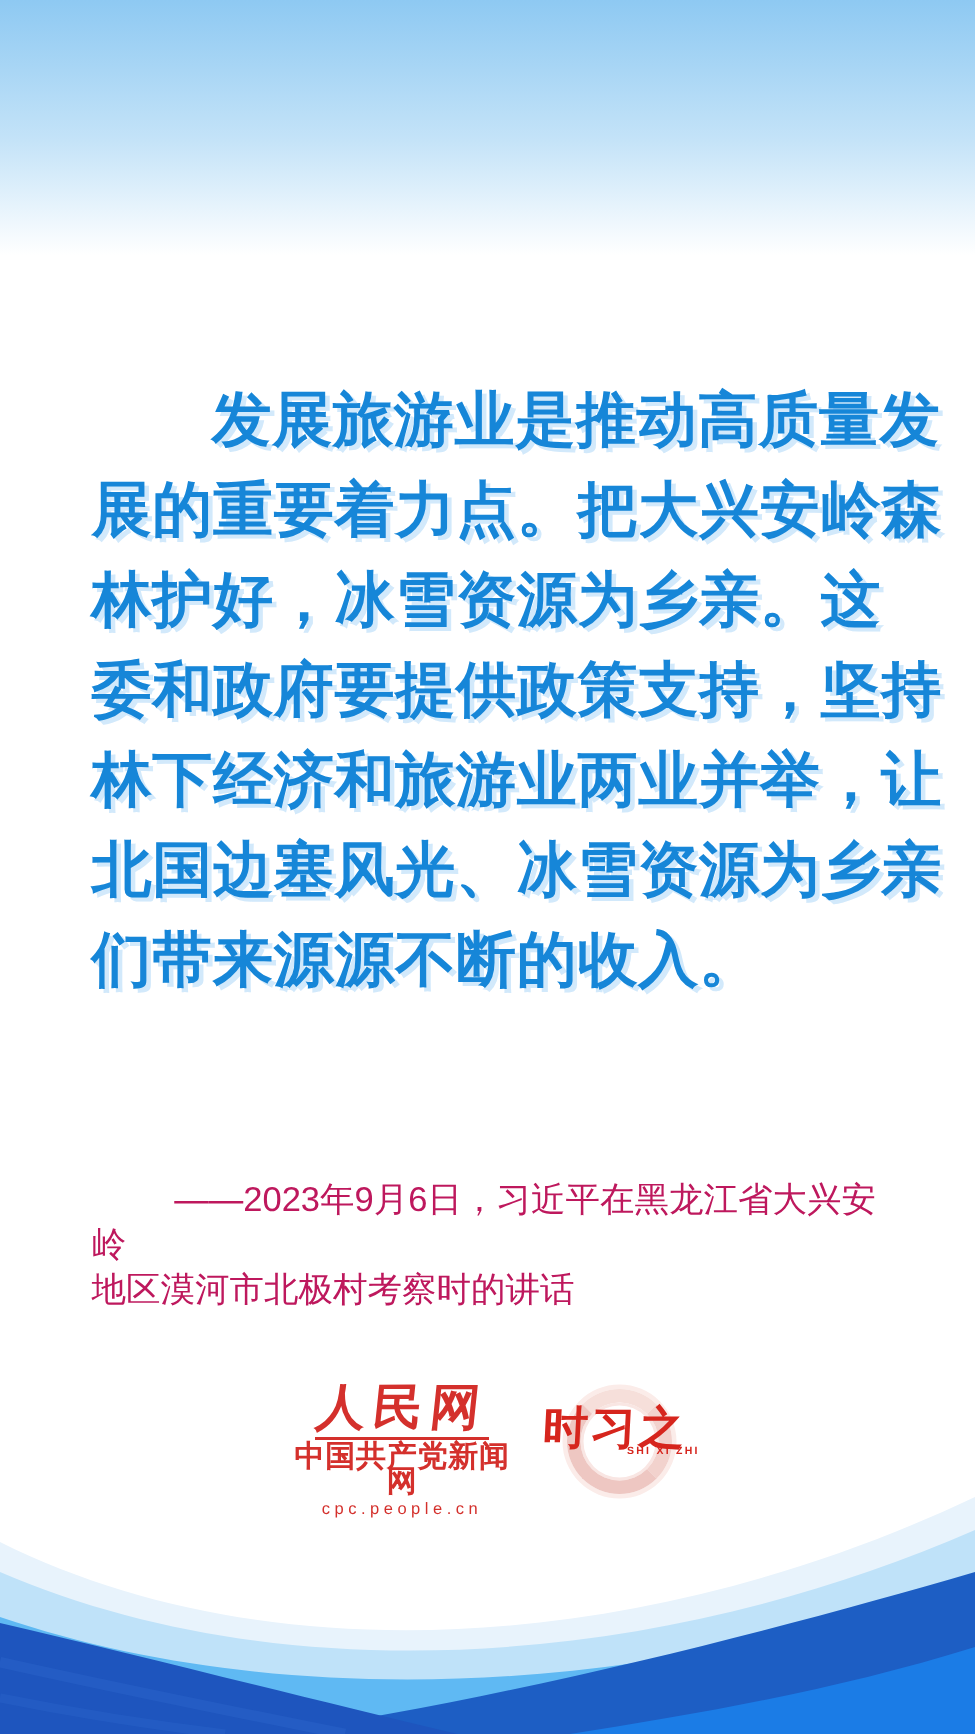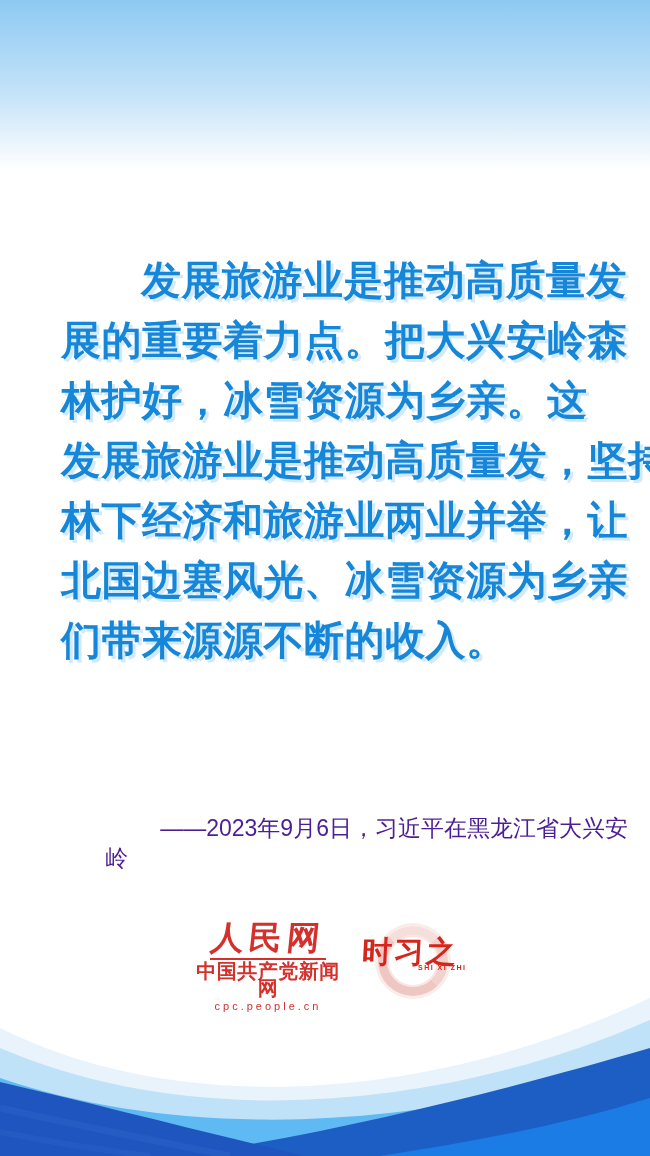--- a/index.html
+++ b/index.html
@@ -14,22 +14,22 @@
   }
   .quote{
     position:absolute;top:250px;left:61px;width:530px;
     color:#1686d8;font-size:40px;font-weight:700;line-height:60px;
     letter-spacing:0.5px;
     text-shadow:3px 3px 0 #d2e9fb;
   }
   .quote .line{white-space:nowrap;}
   .quote .line:first-child{text-indent:2em;}
   .attribution{
-    position:absolute;top:813px;left:61px;width:530px;
-    color:#4c1d95;font-size:23px;font-weight:400;line-height:30px;margin-left:44px;
+    position:absolute;top:784px;left:61px;width:530px;
+    color:#be185d;font-size:23px;font-weight:400;line-height:30px;
   }
   .attribution .line:first-child{text-indent:2.4em;}
   .footer-logos{
     position:absolute;top:920px;left:0;width:650px;
     display:flex;justify-content:center;align-items:flex-start;gap:14px;
   }
   .pd-logo{width:160px;text-align:center;color:#d4302c;}
   .pd-script{
     font-size:33px;font-weight:700;letter-spacing:5px;
     transform:skewX(-6deg);line-height:36px;
@@ -57,28 +57,29 @@
 </style>
 </head>
 <body>
 
 <div class="top-gradient"></div>
 
 <div class="quote">
     <div class="line">发展旅游业是推动高质量发</div>
     <div class="line">展的重要着力点。把大兴安岭森</div>
     <div class="line">林护好，冰雪资源为乡亲。这</div>
-    <div class="line">发展旅游业是推动高质量发，坚持</div>
+    <div class="line">委和政府要提供政策支持，坚持</div>
     <div class="line">林下经济和旅游业两业并举，让</div>
     <div class="line">北国边塞风光、冰雪资源为乡亲</div>
     <div class="line">们带来源源不断的收入。</div>
   </div>
 
 <div class="attribution">
     <div class="line">——2023年9月6日，习近平在黑龙江省大兴安岭</div>
+    <div class="line">地区漠河市北极村考察时的讲话</div>
   </div>
 
 <div class="footer-logos">
   <div class="pd-logo">
     <div class="pd-script">人民网</div>
     <div class="pd-rule"></div>
     <div class="pd-cn">中国共产党新闻网</div>
     <div class="pd-url">cpc.people.cn</div>
   </div>
   <div class="sxz-logo">

